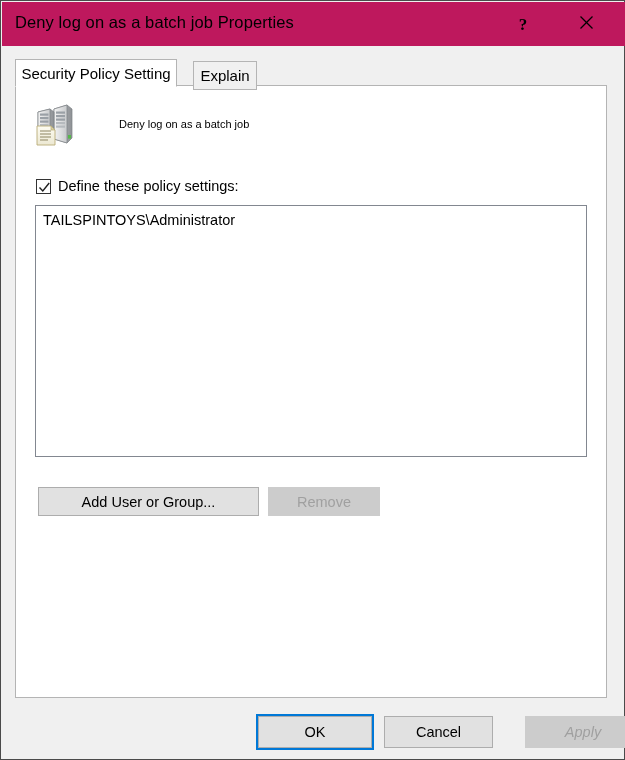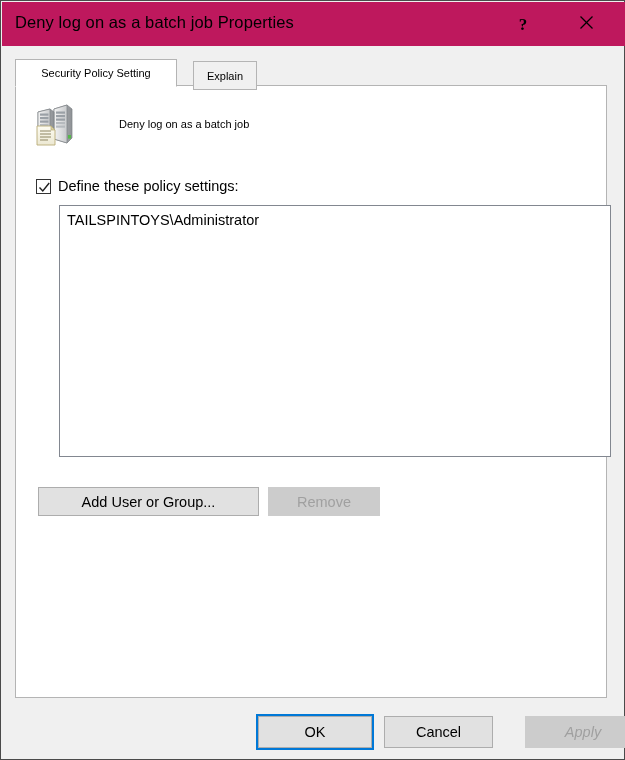--- a/index.html
+++ b/index.html
@@ -74,21 +74,21 @@
     top: 58px;
     height: 27px;
     z-index: 5;
   }
   .tab {
     position: absolute;
     top: 0;
     height: 27px;
     box-sizing: border-box;
     border: 1px solid #b4b4b4;
-    font-size: 11px;
+    font-size: 15px;
     color: #000000;
     display: flex;
     align-items: center;
     justify-content: center;
     cursor: default;
     white-space: nowrap;
   }
   .tab-active {
     left: 0;
     width: 162px;
@@ -174,21 +174,20 @@
     position: absolute;
     left: 19px;
     top: 119px;
     width: 552px;
     height: 252px;
     box-sizing: border-box;
     background: #ffffff;
     border: 1px solid #828790;
     overflow: hidden;
     cursor: default;
-    margin-left: 24px;
   }
   .listbox-item {
     padding: 6px 0 0 7px;
     font-size: 14.5px;
     color: #000000;
     white-space: nowrap;
     cursor: default;
   }
 
   

